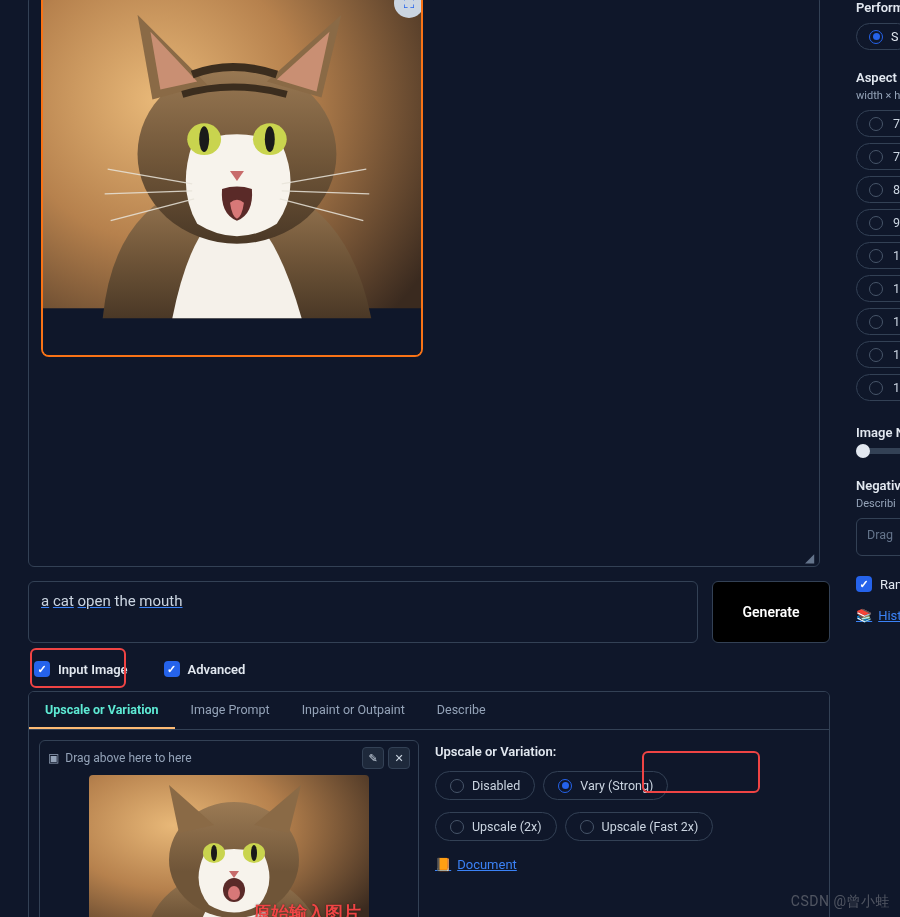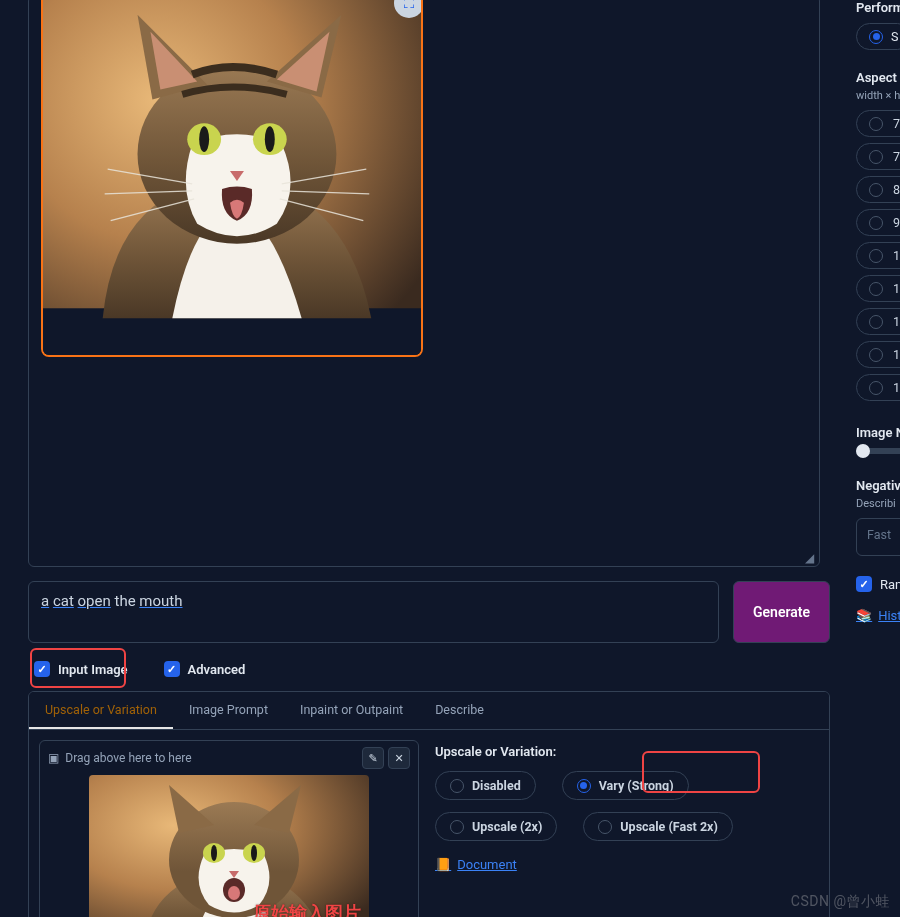--- a/index.html
+++ b/index.html
@@ -9,45 +9,45 @@
 
   .output-panel { background: #0f172a; border: 1px solid #334155; border-radius: 6px; height: 572px; width: 792px; position: relative; margin-top: -5px; overflow: hidden; }
   .gen-img-wrap { position: absolute; top: -7px; left: 12px; width: 382px; height: 368px; border: 2px solid #f97316; border-radius: 8px; overflow: hidden; display:flex; align-items:center; justify-content:center; }
   .gen-img-wrap svg { width: 100%; height: 100%; display: block; }
   .fs-icon { position: absolute; top: -3px; right: -3px; width: 30px; height: 30px; background: #cbd5e1; border-radius: 50%; display: flex; align-items: center; justify-content: center; color: #2563eb; font-size: 15px; }
   .resize-handle { position: absolute; bottom: 2px; right: 2px; width: 12px; height: 12px; color: #64748b; font-size: 12px; line-height: 1; }
 
   .prompt-row { display: flex; gap: 14px; margin-top: 14px; }
   .prompt-box { flex: 1; background: #0f172a; border: 1px solid #334155; border-radius: 6px; padding: 10px 12px; height: 62px; font-size: 15px; color: #cbd5e1; }
   .prompt-box .underline { text-decoration: underline; text-decoration-color: #3b82f6; }
-  .gen-btn { width: 97px; background: #701a75; border: 1px solid #334155; border-radius: 6px; color: #fff; font-weight: 600; font-size: 14px; cursor: pointer; }
+  .gen-btn { width: 118px; background: #000000; border: 1px solid #334155; border-radius: 6px; color: #fff; font-weight: 600; font-size: 14px; cursor: pointer; }
 
   .check-row { display: flex; gap: 24px; margin-top: 14px; align-items: center; }
   .chk-wrap { display: flex; align-items: center; gap: 8px; padding: 4px 6px; }
   .chk { width: 16px; height: 16px; border-radius: 4px; background: #2563eb; display: inline-flex; align-items: center; justify-content: center; color: #fff; font-size: 11px; font-weight: 700; }
   .chk-label { font-weight: 600; font-size: 13px; }
 
   .image-panel { border: 1px solid #334155; border-radius: 6px; margin-top: 10px; overflow: hidden; }
   .tabs { display: flex; border-bottom: 1px solid #334155; background: #0f172a; }
   .tab { padding: 10px 16px; cursor: pointer; color: #94a3b8; font-size: 12.5px; }
-  .tab.active { border-bottom: 2px solid #e5e5e5; color: #a16207; font-weight: 400; }
+  .tab.active { border-bottom: 2px solid #fdba74; color: #5eead4; font-weight: 700; }
   .tab-body { display: flex; gap: 12px; padding: 10px; }
 
   .img-input { width: 380px; border: 1px solid #334155; border-radius: 6px; position: relative; background: #0f172a; }
   .img-input-head { display: flex; align-items: center; justify-content: space-between; padding: 6px 8px; }
   .img-input-title { display: flex; align-items: center; gap: 6px; color: #94a3b8; font-size: 12px; }
   .mini-btns { display: flex; gap: 4px; }
   .mini-btn { width: 22px; height: 22px; border: 1px solid #334155; border-radius: 4px; background: #1e293b; color: #cbd5e1; font-size: 11px; display:flex;align-items:center;justify-content:center;cursor:pointer;}
   .thumb { width: 280px; height: 168px; margin: 0 auto 10px; position: relative; border-radius: 4px; overflow: hidden; }
   .thumb svg { width: 100%; height: 100%; display: block; }
   .thumb-label { position: absolute; bottom: 18px; right: 8px; color: #ef4444; font-size: 18px; font-weight: 600; text-shadow: 0 0 2px rgba(0,0,0,.5);}
   
   .variation-side { flex: 1; padding: 4px 4px; }
   .var-title { font-size: 13px; font-weight: 600; margin-bottom: 12px; }
-  .radio-row { display: flex; gap: 26px; margin-bottom: 12px; flex-wrap: wrap; font-weight: bold; }
+  .radio-row { display: flex; gap: 8px; margin-bottom: 12px; flex-wrap: wrap; }
   .radio-chip { border: 1px solid #334155; border-radius: 18px; padding: 6px 14px; display: flex; align-items: center; gap: 8px; background: #0f172a; cursor: pointer; font-size: 12.5px; color: #cbd5e1; white-space: nowrap; }
   .radio-chip .dot { width: 14px; height: 14px; border-radius: 50%; border: 1.5px solid #475569; display: inline-block; position: relative; }
   .radio-chip.selected .dot { border-color: #2563eb; }
   .radio-chip.selected .dot::after { content: ''; position: absolute; inset: 2.5px; border-radius: 50%; background: #2563eb; }
   .doc-link { display: inline-flex; align-items: center; gap: 6px; color: #3b82f6; text-decoration: underline; font-size: 13px; margin-top: 4px; }
   .doc-link .icon { color: #f97316; text-decoration: none; }
 
   
   .sec-label { font-size: 13px; font-weight: 600; margin-bottom: 4px; color: #e2e8f0; }
   .hint { font-size: 11px; color: #94a3b8; margin-bottom: 6px; }
@@ -287,21 +287,21 @@
   <div class="img-num">
     <div class="sec-label">Image N</div>
     <div class="slider">
         <div class="slider-thumb"></div>
       </div>
   </div>
 
   <div class="neg">
     <div class="sec-label">Negativ</div>
     <div class="hint">Describi</div>
-    <div class="neg-input"><span style="color:#64748b">Fast</span></div>
+    <div class="neg-input"><span style="color:#64748b">Drag</span></div>
   </div>
 
   <div class="rand-row">
     <span class="chk">✓</span>
     <span>Ran</span>
   </div>
 
   <a class="hist">
       <span class="icon">📚</span>
       <span>Histor</span>

